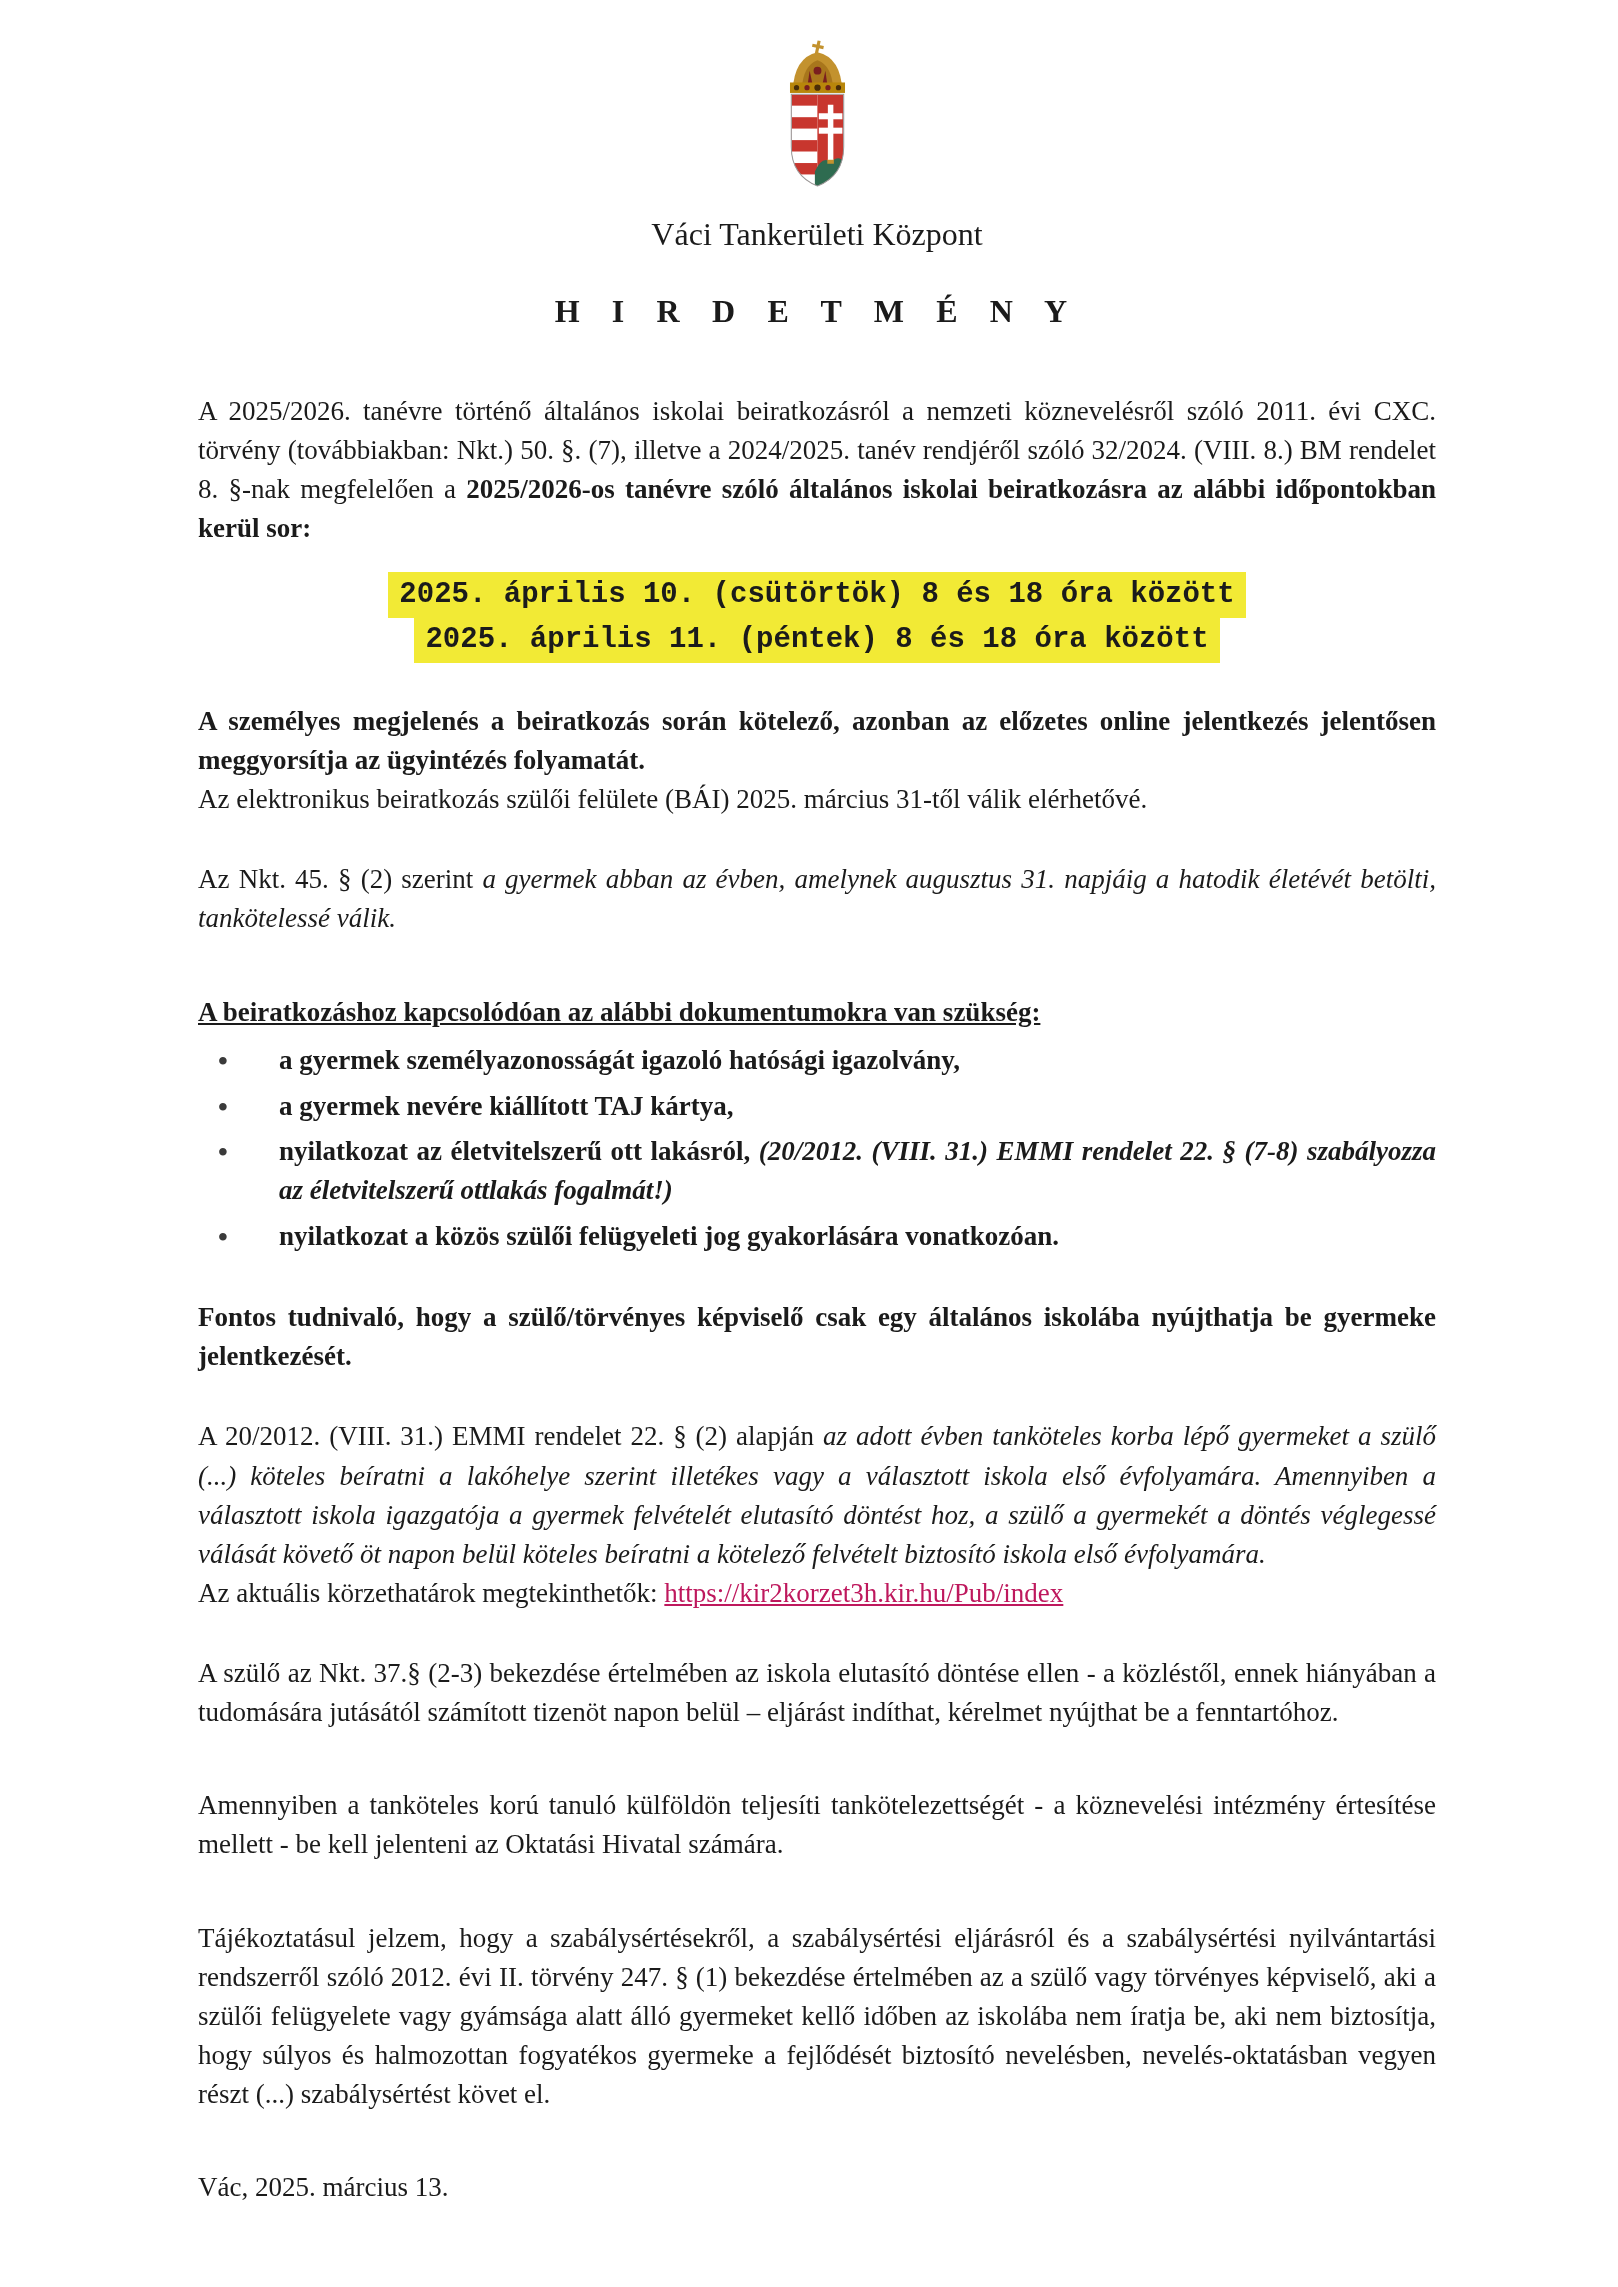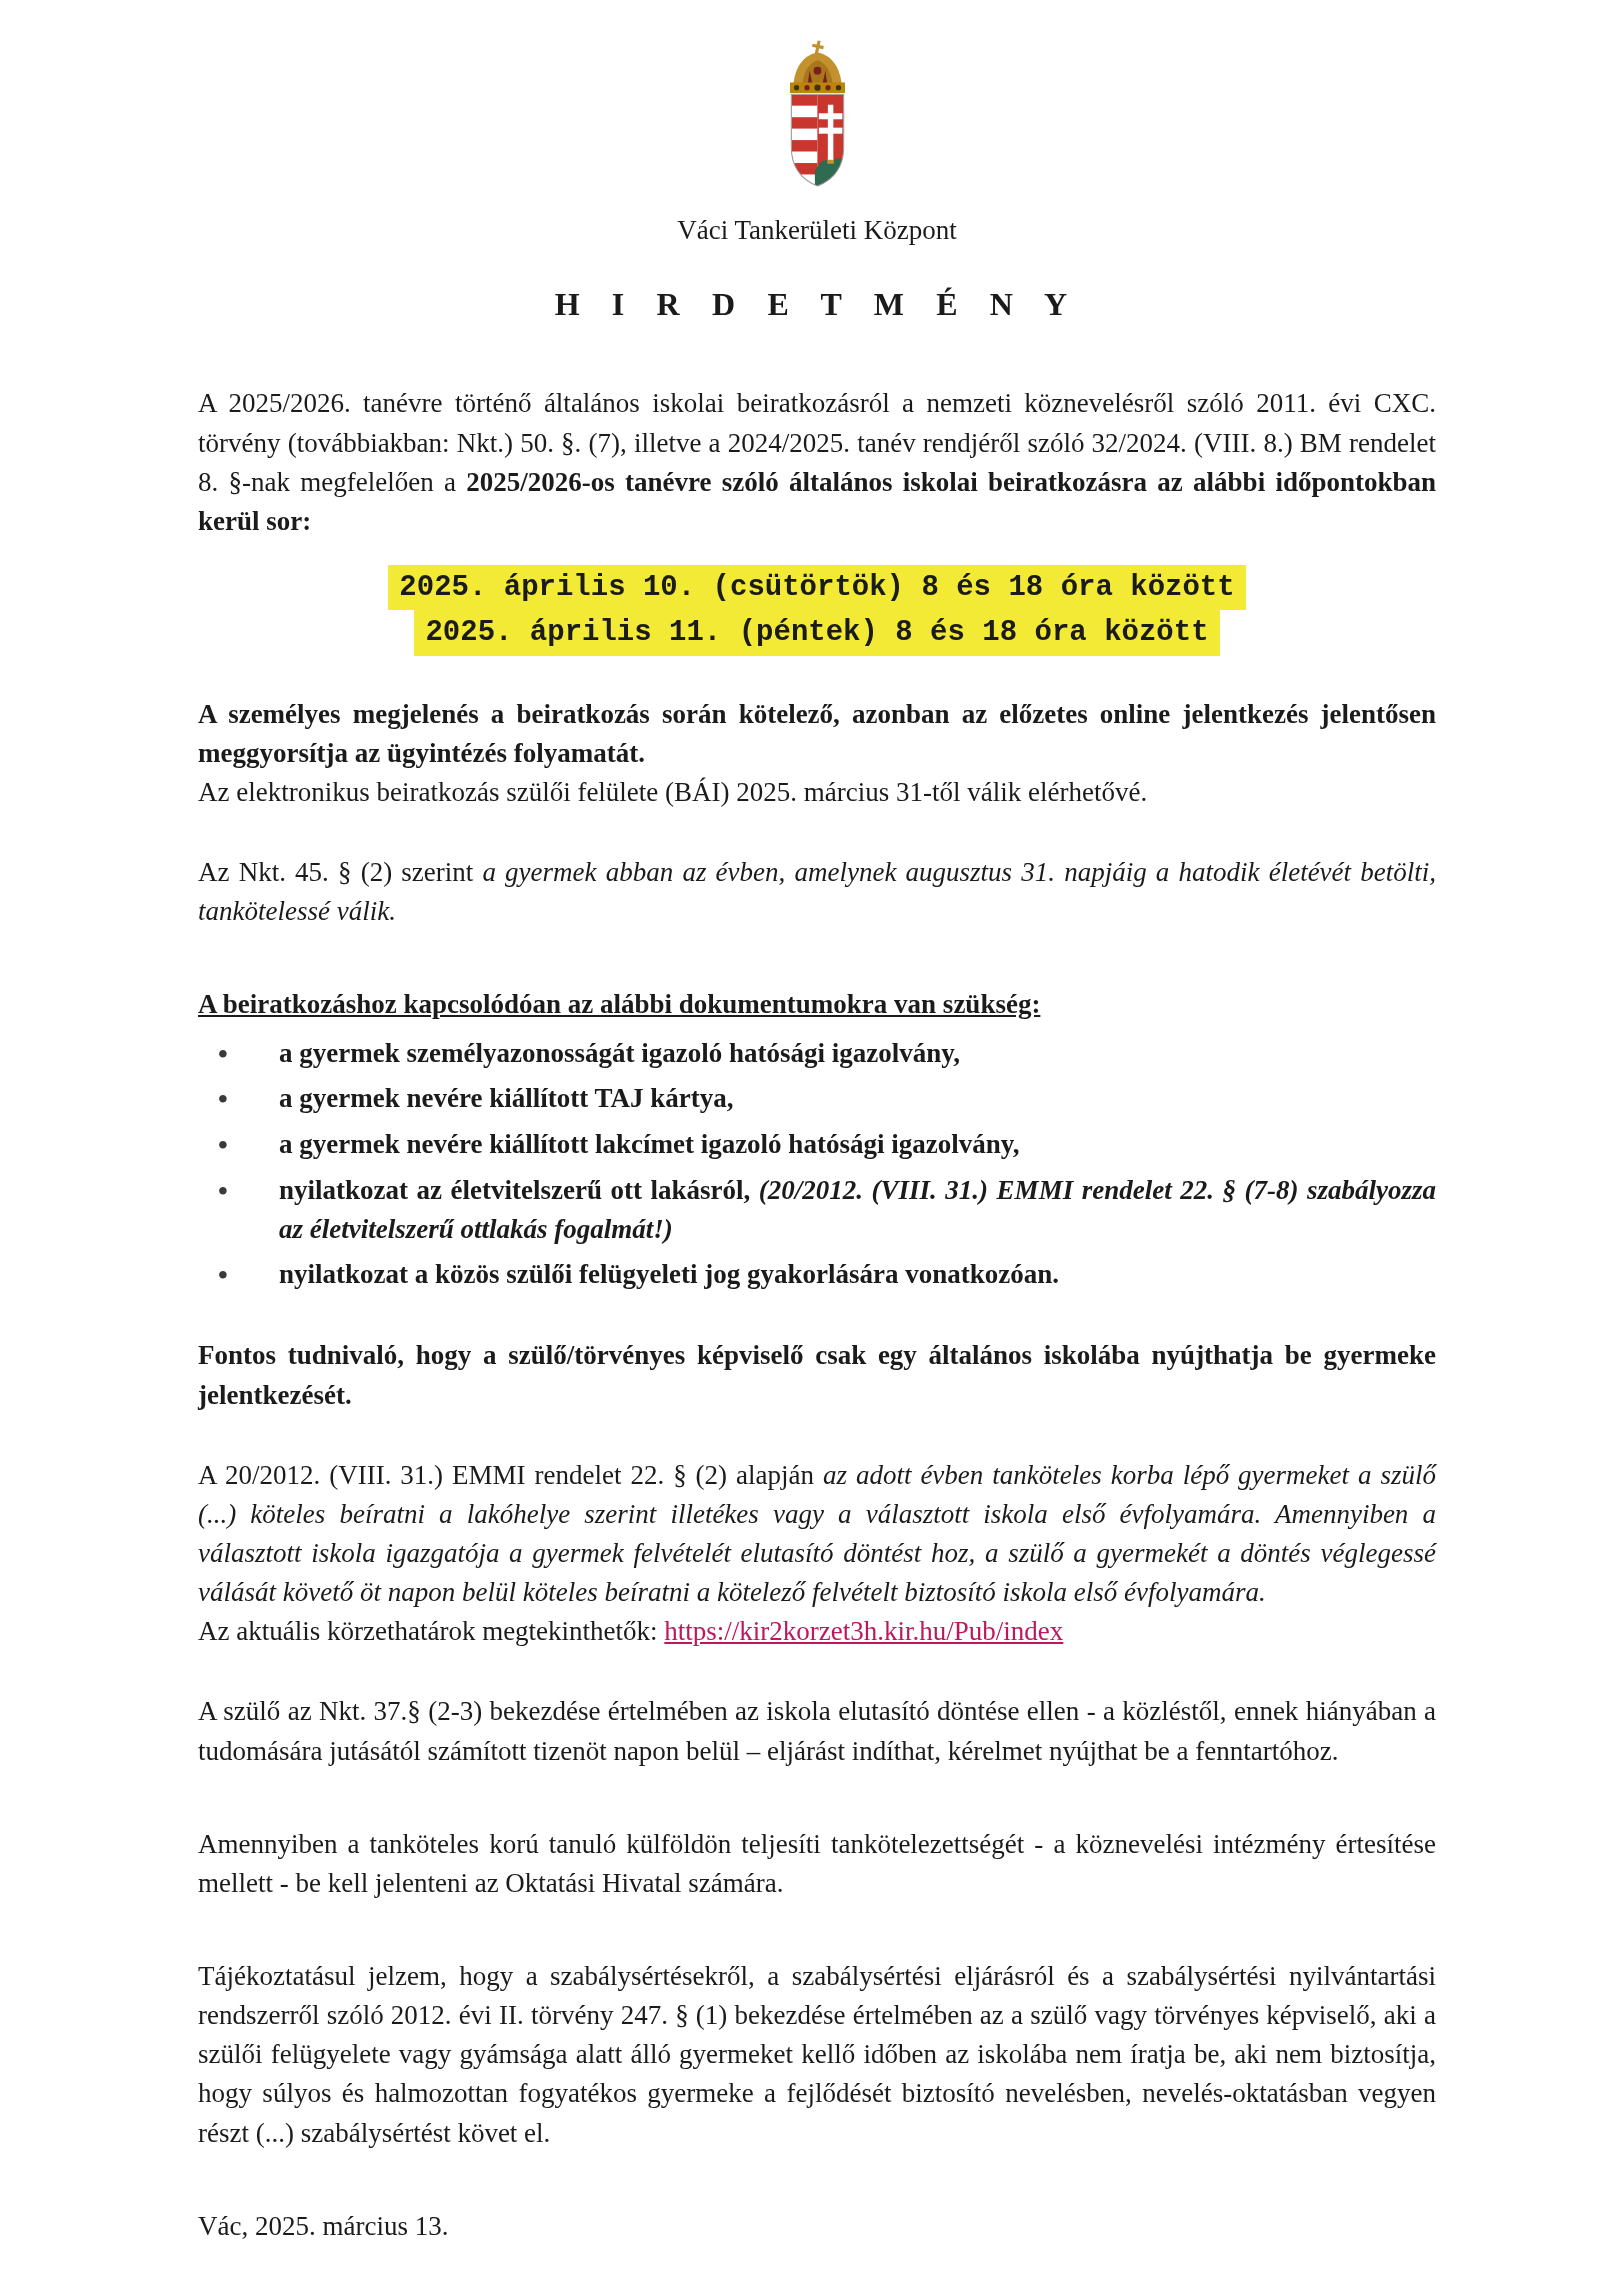--- a/index.html
+++ b/index.html
@@ -16,21 +16,21 @@
     font-family: "Liberation Serif", "DejaVu Serif", serif;
     font-size: 27px;
     line-height: 1.45;
     color: #1b1b1b;
     background: #ffffff;
     overflow: hidden;
   }
   .doc-header { text-align: center; }
   .coat-of-arms { display: inline-block; margin-bottom: 1.8px; }
   .org-name {
-    font-size: 27px;
+    font-size: 32px;
     margin: 0 0 31px 0;
     font-weight: normal;
   }
   .doc-title {
     font-size: 32px;
     font-weight: bold;
     letter-spacing: 0.38em;
     margin: 0 0 57px 0;
   }
   p { margin: 0; }
@@ -148,21 +148,20 @@
     <p class="para">Az elektronikus beiratkozás szülői felülete (BÁI) 2025. március 31-től válik elérhetővé.</p>
   </div>
 
   <p class="para mb-lg"><span>Az Nkt. 45. § (2) szerint </span><span class="italic">a gyermek abban az évben, amelynek augusztus 31. napjáig a hatodik életévét betölti, tankötelessé válik.</span></p>
 
   <p class="docs-heading">A beiratkozáshoz kapcsolódóan az alábbi dokumentumokra van szükség:</p>
 
   <ul class="docs-list">
     <li><span>a gyermek személyazonosságát igazoló hatósági igazolvány,</span></li>
     <li><span>a gyermek nevére kiállított TAJ kártya,</span></li>
-    <li><span>a gyermek nevére kiállított lakcímet igazoló hatósági igazolvány,</span></li>
     <li><span>nyilatkozat az életvitelszerű ott lakásról, </span><span class="italic">(20/2012. (VIII. 31.) EMMI rendelet 22. § (7-8) szabályozza az életvitelszerű ottlakás fogalmát!)</span></li>
     <li><span>nyilatkozat a közös szülői felügyeleti jog gyakorlására vonatkozóan.</span></li>
   </ul>
 
   <p class="para bold mb">Fontos tudnivaló, hogy a szülő/törvényes képviselő csak egy általános iskolába nyújthatja be gyermeke jelentkezését.</p>
 
   <div class="mb">
     <p class="para"><span>A 20/2012. (VIII. 31.) EMMI rendelet 22. § (2) alapján </span><span class="italic">az adott évben tanköteles korba lépő gyermeket a szülő (...) köteles beíratni a lakóhelye szerint illetékes vagy a választott iskola első évfolyamára. Amennyiben a választott iskola igazgatója a gyermek felvételét elutasító döntést hoz, a szülő a gyermekét a döntés véglegessé válását követő öt napon belül köteles beíratni a kötelező felvételt biztosító iskola első évfolyamára.</span></p>
     <p class="para"><span>Az aktuális körzethatárok megtekinthetők: </span><a class="doc-link">https://kir2korzet3h.kir.hu/Pub/index</a></p>
   </div>

